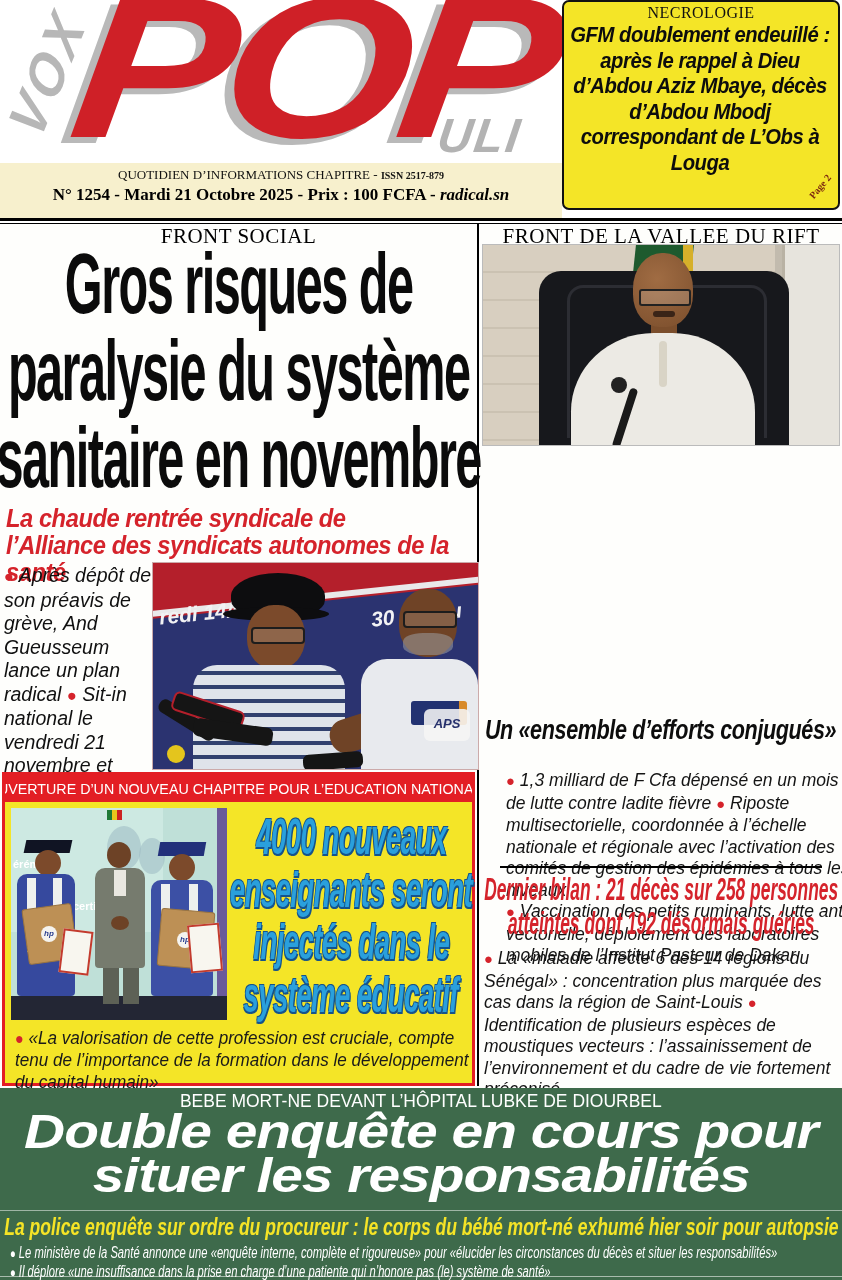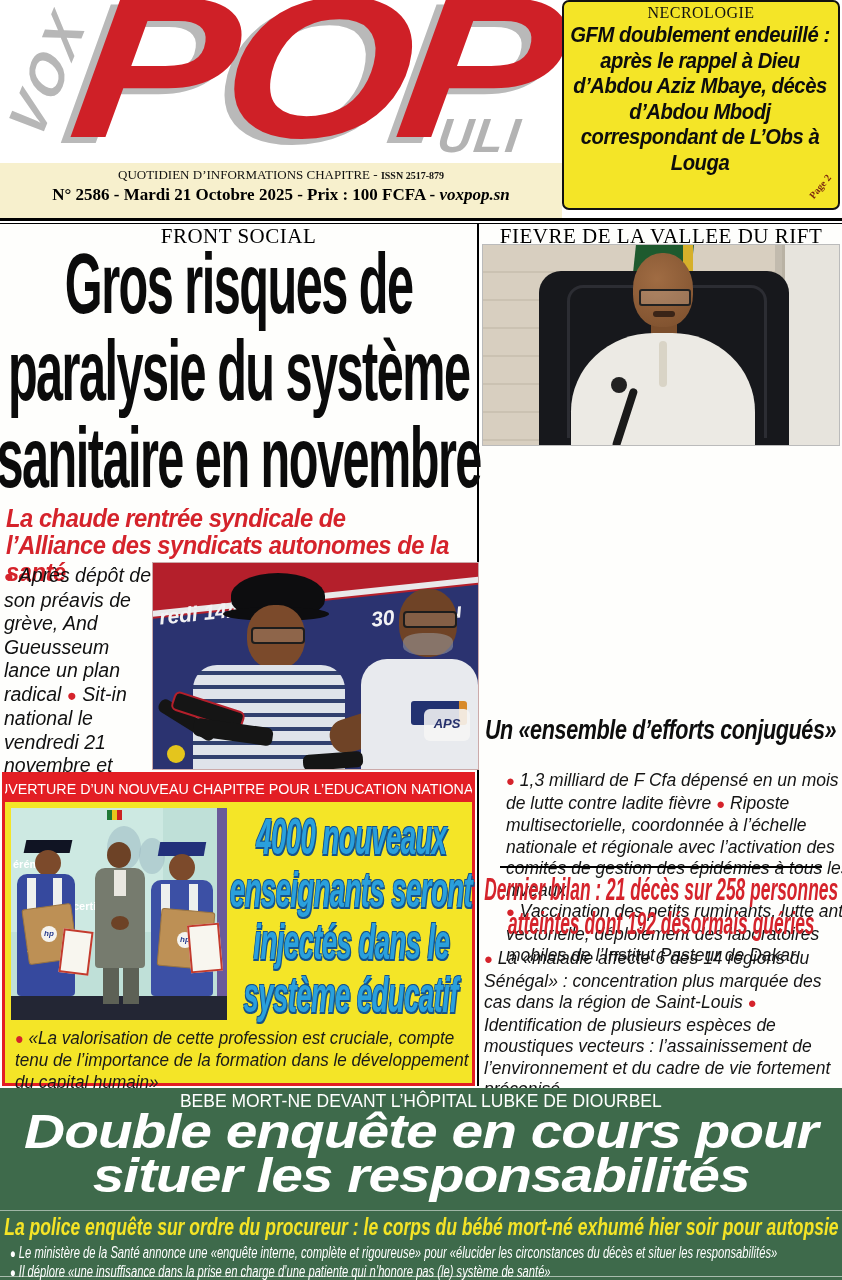--- a/index.html
+++ b/index.html
@@ -153,21 +153,21 @@
 <body>
 
 <div id="page">
 
   <div id="masthead" class="abs">
     <div class="abs logo-vox">VOX</div>
     <div class="abs logo-pop">POP</div>
     <div class="abs logo-uli">ULI</div>
     <div class="abs cream-band">
       <div class="tagline"><span>QUOTIDIEN D’INFORMATIONS CHAPITRE - </span><b>ISSN 2517-879</b></div>
-      <div class="issueline"><span>N° 2586 - Mardi 21 Octobre 2025 - Prix : 100 FCFA - </span><i>voxpop.sn</i></div>
+      <div class="issueline"><span>N° 1254 - Mardi 21 Octobre 2025 - Prix : 100 FCFA - </span><i>radical.sn</i></div>
     </div>
   </div>
 
   <div id="necro" class="abs">
     <div class="necro-kicker">NECROLOGIE</div>
     <div class="necro-head">GFM doublement endeuillé : après le rappel à Dieu d’Abdou Aziz Mbaye, décès d’Abdou Mbodj correspondant de L’Obs à Louga</div>
     <div class="abs page-ref">Page 2</div>
   </div>
 
   <div id="top-rule" class="abs"></div>
@@ -280,21 +280,21 @@
     </div>
 
     <div id="edu-quotes" class="abs">
       <span class="dot">●</span>
       <span>«La valorisation de cette profession est cruciale, compte tenu de l’importance de la formation dans le développement du capital humain»</span><br>
       <span class="dot">●</span>
       <span>«Le plus important, surtout lorsqu’on parle d’éducation, n’est pas simplement l’instruction, mais la transmission des valeurs»</span>
     </div>
   </div>
 
-  <div id="rift-kicker" class="abs kicker">FIEVRE DE LA VALLEE DU RIFT</div>
+  <div id="rift-kicker" class="abs kicker">FRONT DE LA VALLEE DU RIFT</div>
 
   <div id="minister-photo" class="abs">
     <div class="abs mp-panel2"></div>
     <div class="abs mp-panel"></div>
     <div class="abs mp-flag"></div>
     <div class="abs mp-flag2"></div>
     <div class="abs mp-chair"></div>
     <div class="abs mp-chairline"></div>
     <div class="abs mp-neck"></div>
     <div class="abs mp-head"></div>

